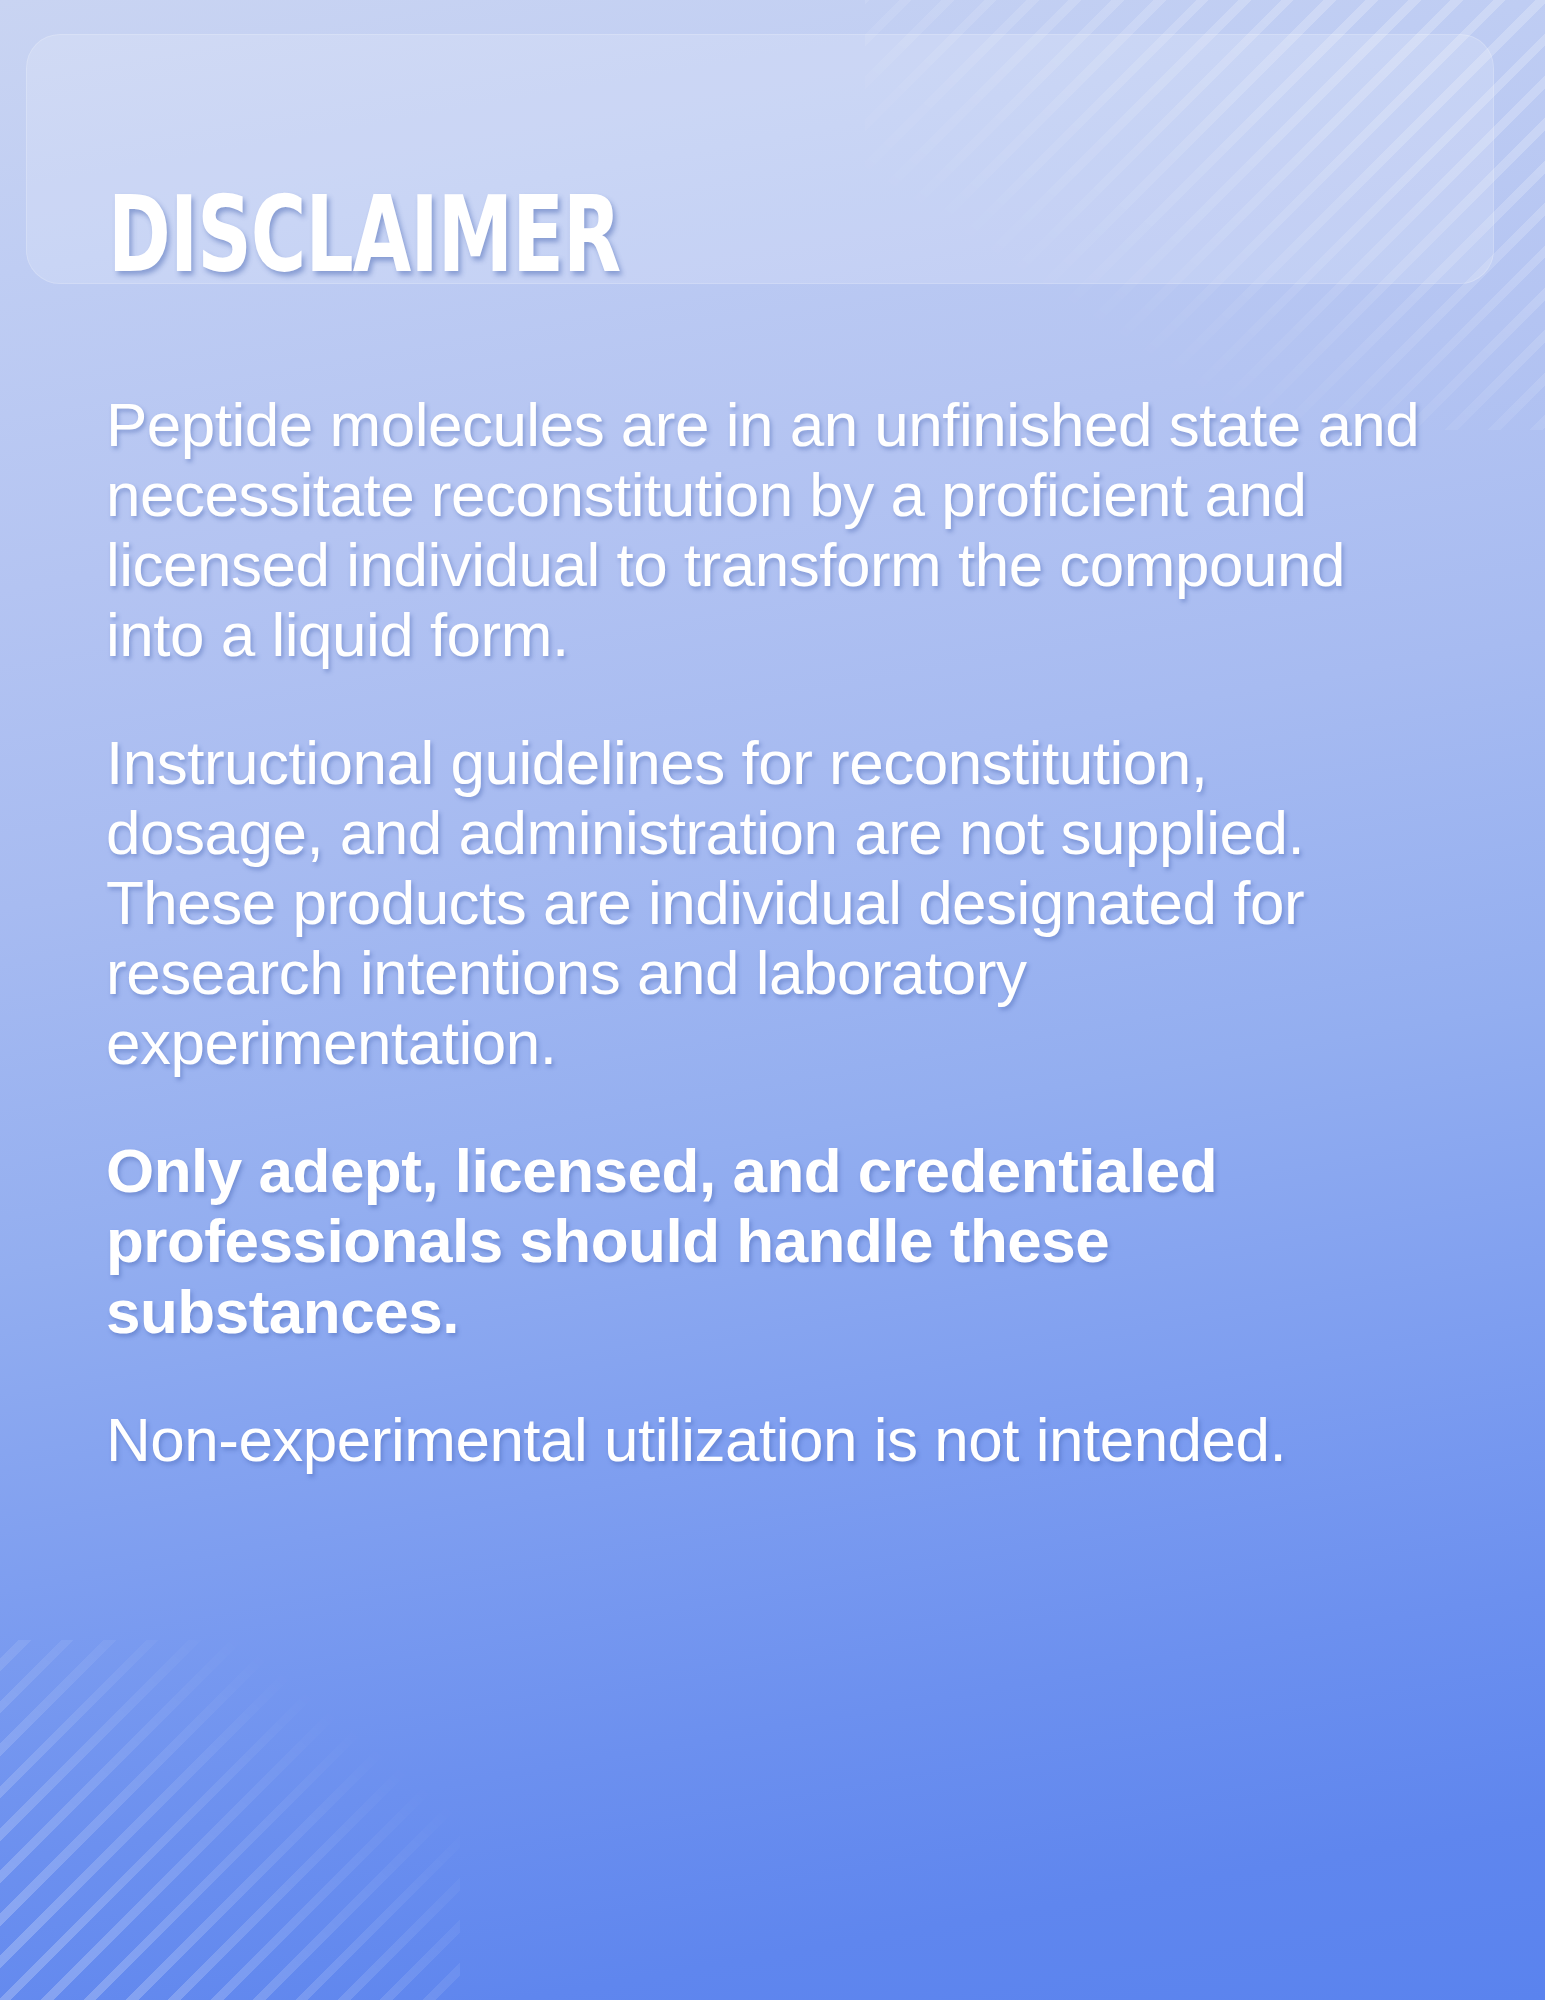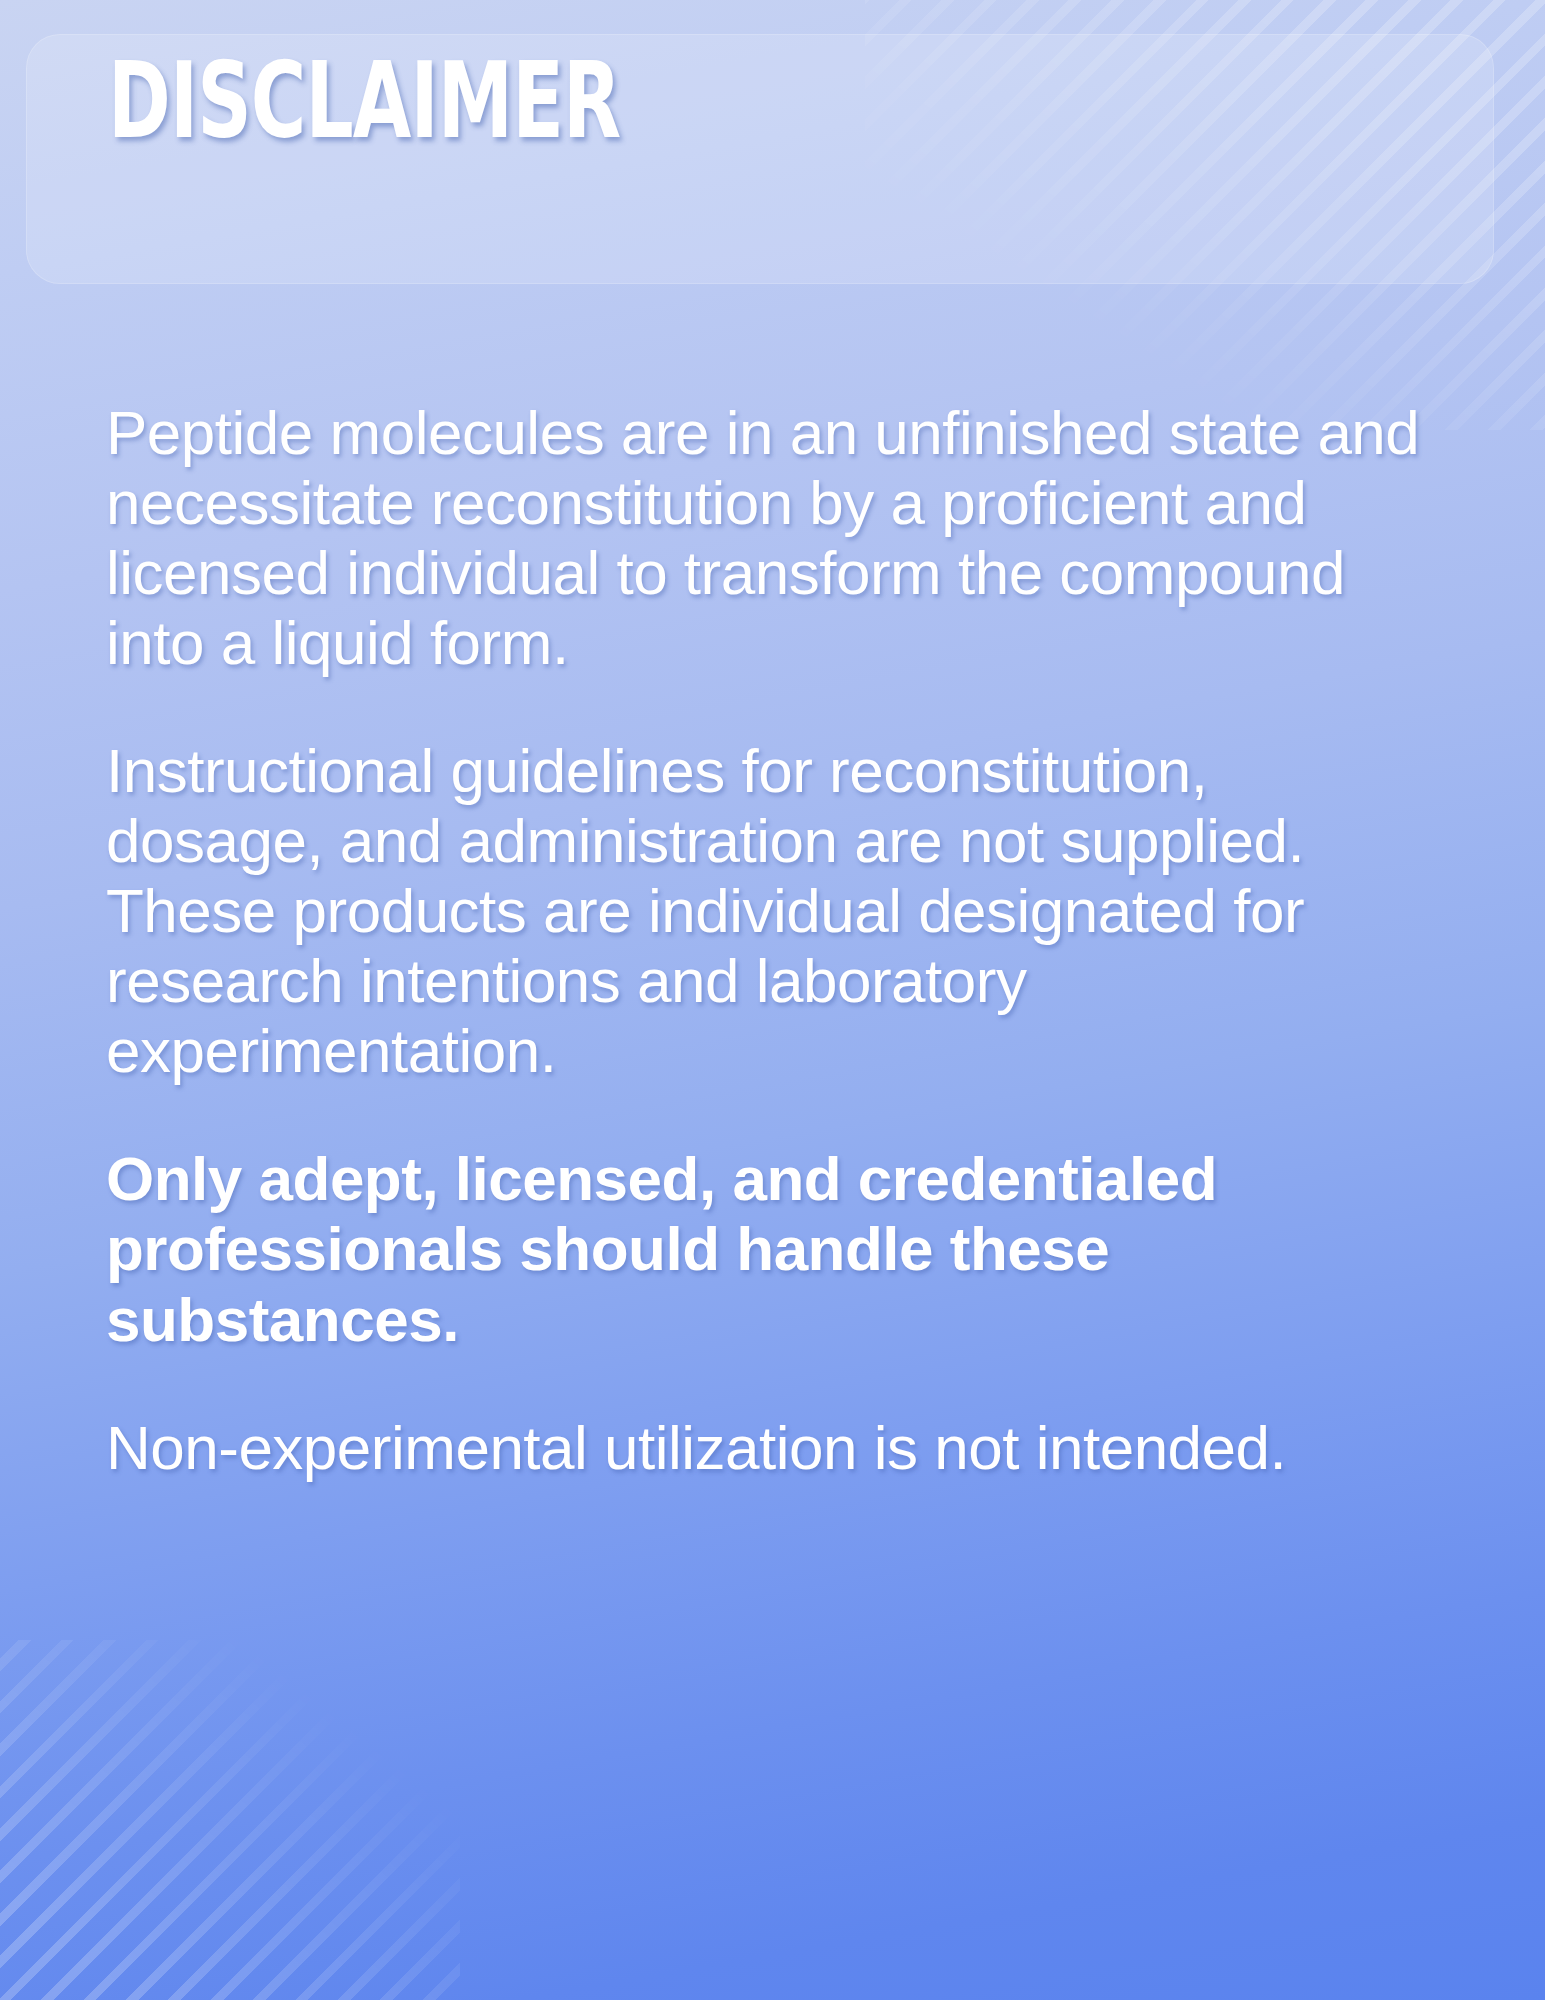--- a/index.html
+++ b/index.html
@@ -70,21 +70,21 @@
     box-shadow: inset 0 0 0 1px rgba(255,255,255,0.18);
   }
 
   .header-row {
     position: absolute;
     top: 34px;
     left: 26px;
     width: 1468px;
     height: 250px;
     display: flex;
-    align-items: flex-start;
+    align-items: flex-end;
     justify-content: space-between;
     padding: 16px 60px 0 82px;
     box-sizing: border-box;
   }
 
   .disclaimer-title {
     font-family: "DejaVu Sans", sans-serif;
     font-weight: bold;
     font-size: 86px;
     letter-spacing: -1px;
@@ -145,21 +145,21 @@
     color: #606b75;
     letter-spacing: 1px;
     transform: scaleX(0.96) scaleY(1.12);
     transform-origin: left top;
     text-shadow: 2px 3px 4px rgba(60,90,170,0.30);
   }
 
   
   .body-copy {
     position: absolute;
-    top: 398px;
+    top: 390px;
     left: 106px;
     width: 1330px;
     color: #ffffff;
     font-family: "Liberation Sans", sans-serif;
     font-size: 62px;
     line-height: 1.13;
     letter-spacing: -0.5px;
     text-shadow: 2px 3px 4px rgba(60,90,170,0.40);
   }
   .body-copy p {

